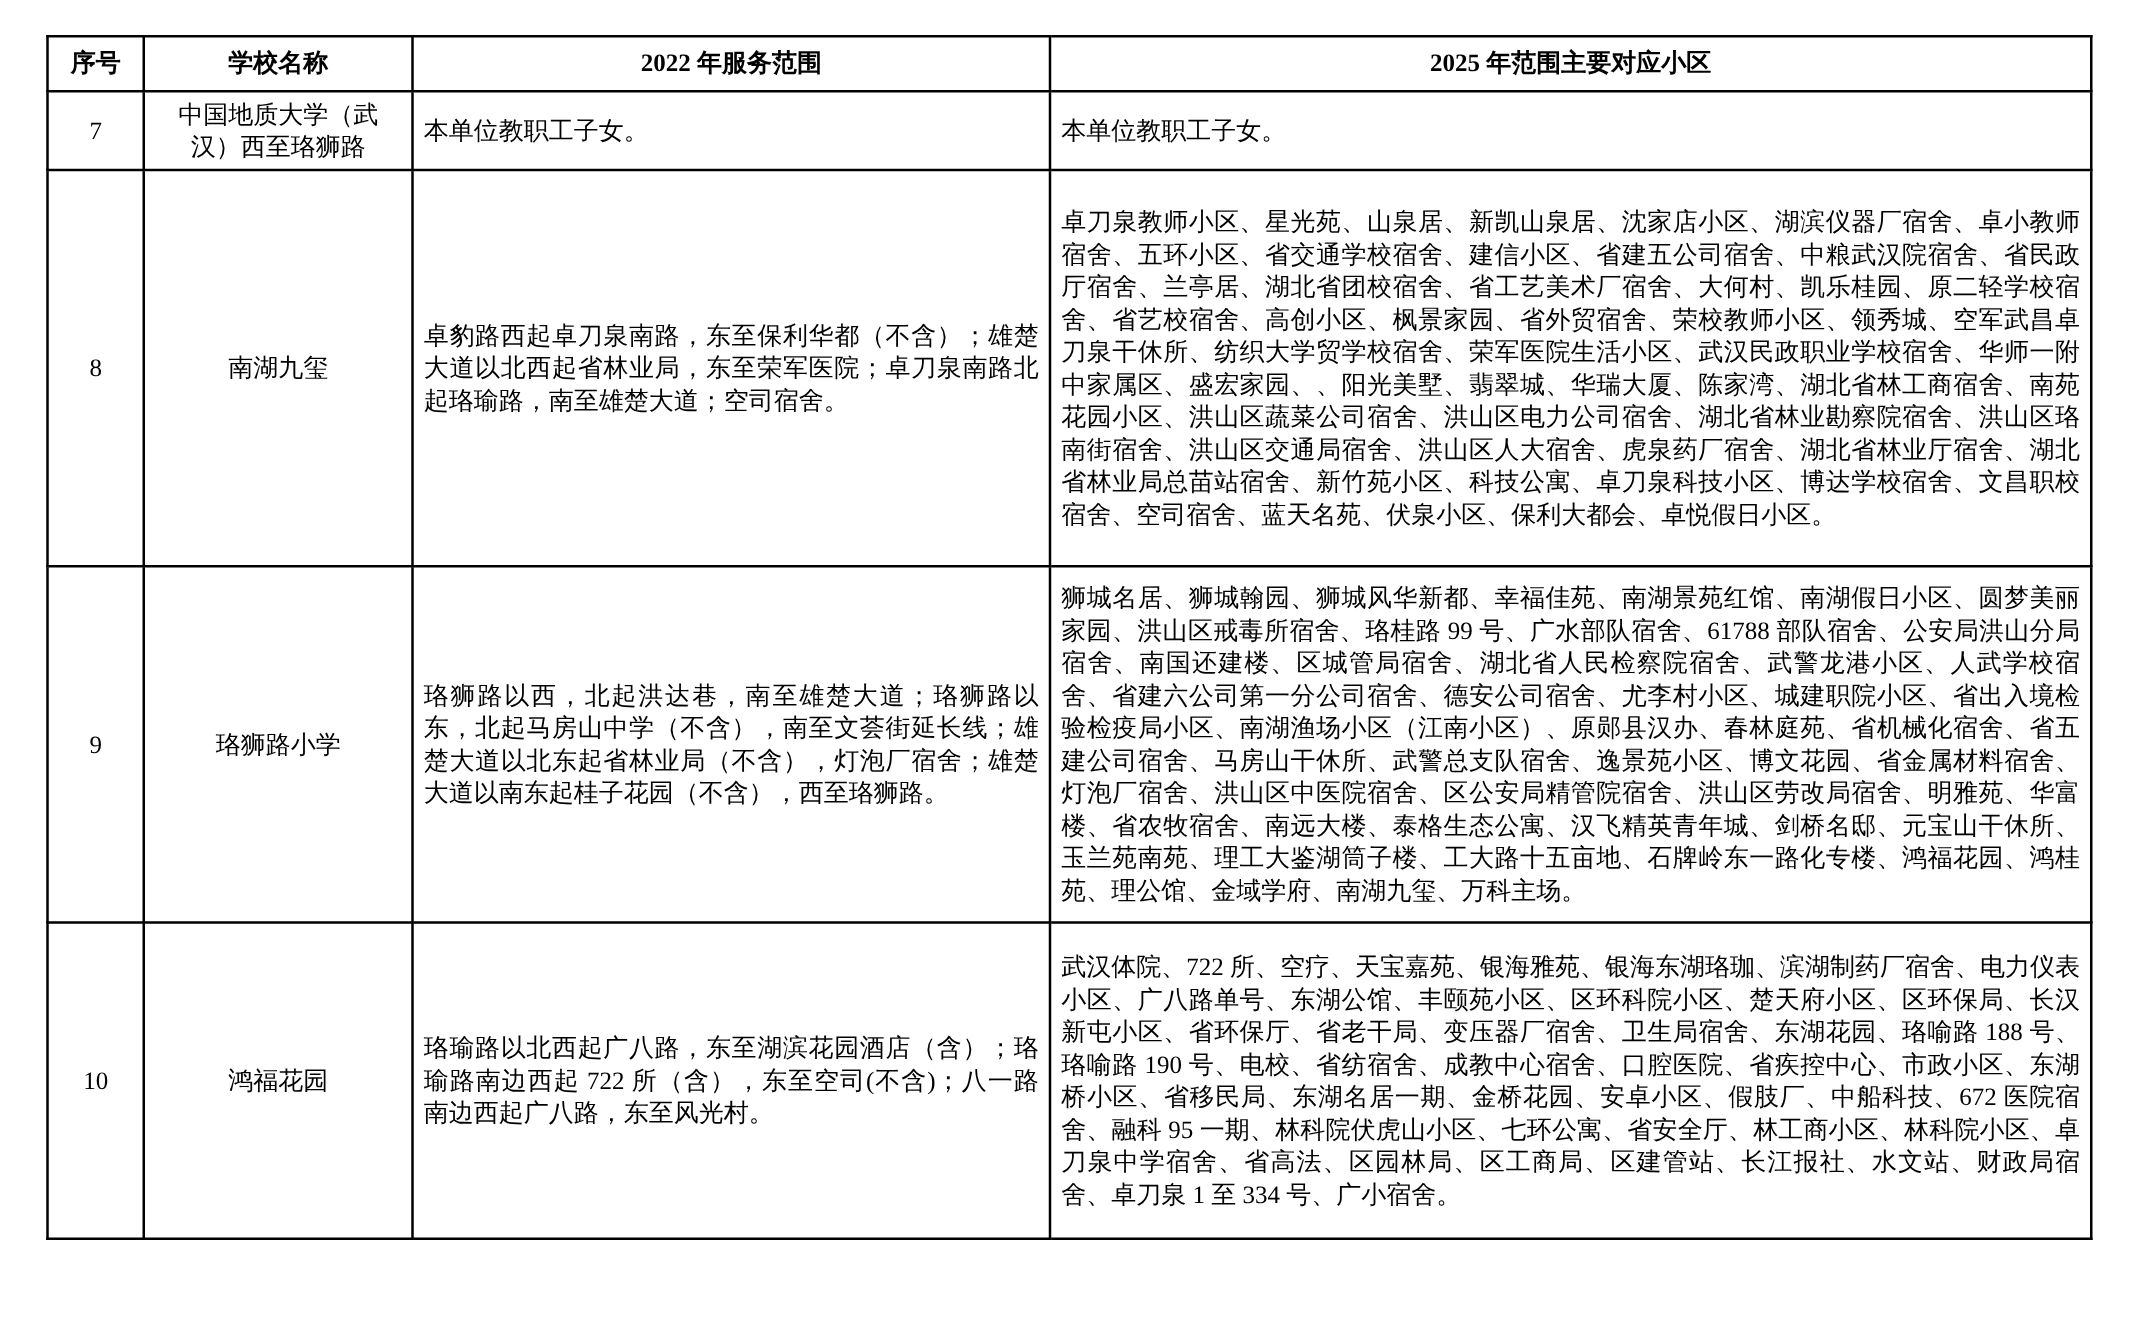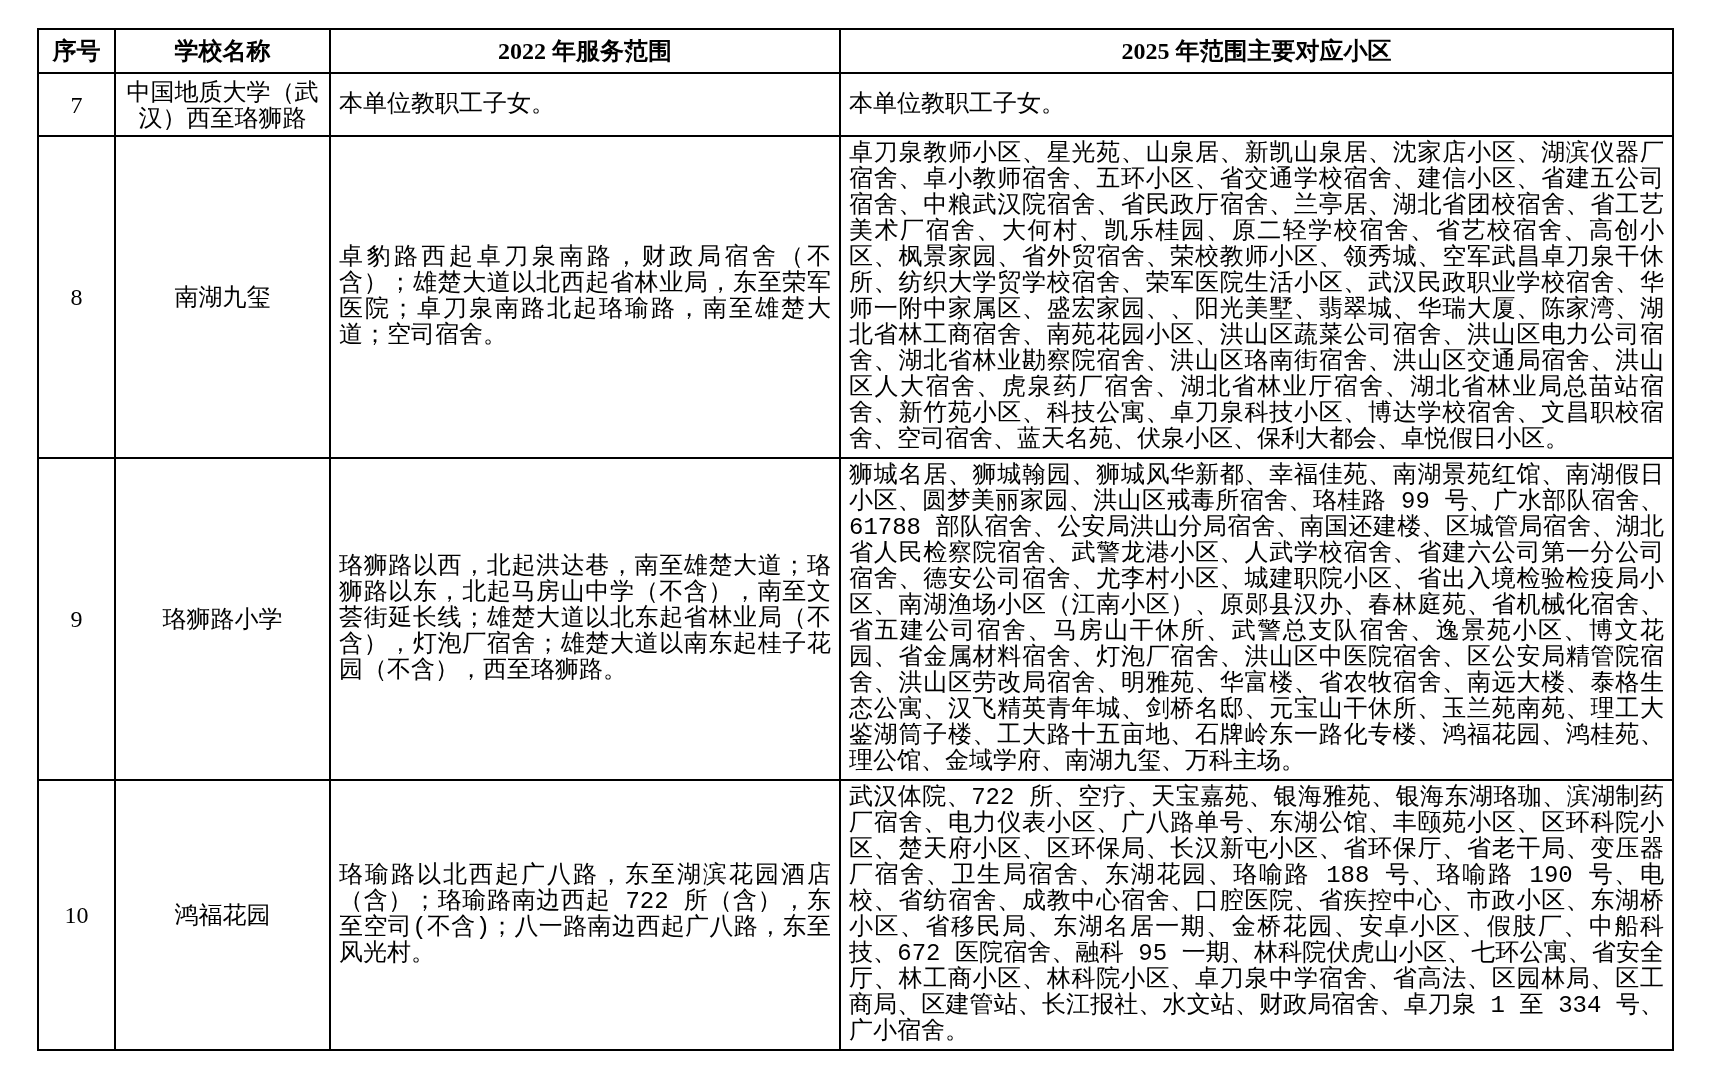--- a/index.html
+++ b/index.html
@@ -24,39 +24,38 @@
     margin: 28px 0 0 37px;
     width: 1635px;
   }
   table.school-table col.c-no     { width: 77px; }
   table.school-table col.c-school { width: 215px; }
   table.school-table col.c-range  { width: 510px; }
   table.school-table col.c-comm   { width: 833px; }
   table.school-table th,
   table.school-table td {
     border: 2px solid #000000;
-    font-size: 24px;
+    font-size: 20px;
     line-height: 26px;
     color: #000000;
     padding: 4px 8px;
     vertical-align: middle;
   }
   table.school-table th {
     font-weight: bold;
     text-align: center;
     height: 44px;
     padding: 2px 4px;
   }
   td.cell-no, td.cell-school {
     text-align: center;
   }
   td.cell-range, td.cell-comm {
     text-align: justify;
     text-justify: inter-ideograph;
-    font-family: Liberation Mono, monospace;
   }
   tr.row-7  { height: 63px;  }
   tr.row-8  { height: 317px; }
   tr.row-9  { height: 285px; }
   tr.row-10 { height: 253px; }
 </style>
 </head>
 <body>
 
 <div class="page">
@@ -78,21 +77,21 @@
     <tbody>
       <tr class="row-7">
         <td class="cell-no">7</td>
         <td class="cell-school">中国地质大学（武汉）西至珞狮路</td>
         <td class="cell-range">本单位教职工子女。</td>
         <td class="cell-comm">本单位教职工子女。</td>
       </tr>
       <tr class="row-8">
         <td class="cell-no">8</td>
         <td class="cell-school">南湖九玺</td>
-        <td class="cell-range">卓豹路西起卓刀泉南路，财政局宿舍（不含）；雄楚大道以北西起省林业局，东至荣军医院；卓刀泉南路北起珞瑜路，南至雄楚大道；空司宿舍。</td>
+        <td class="cell-range">卓豹路西起卓刀泉南路，东至保利华都（不含）；雄楚大道以北西起省林业局，东至荣军医院；卓刀泉南路北起珞瑜路，南至雄楚大道；空司宿舍。</td>
         <td class="cell-comm">卓刀泉教师小区、星光苑、山泉居、新凯山泉居、沈家店小区、湖滨仪器厂宿舍、卓小教师宿舍、五环小区、省交通学校宿舍、建信小区、省建五公司宿舍、中粮武汉院宿舍、省民政厅宿舍、兰亭居、湖北省团校宿舍、省工艺美术厂宿舍、大何村、凯乐桂园、原二轻学校宿舍、省艺校宿舍、高创小区、枫景家园、省外贸宿舍、荣校教师小区、领秀城、空军武昌卓刀泉干休所、纺织大学贸学校宿舍、荣军医院生活小区、武汉民政职业学校宿舍、华师一附中家属区、盛宏家园、、阳光美墅、翡翠城、华瑞大厦、陈家湾、湖北省林工商宿舍、南苑花园小区、洪山区蔬菜公司宿舍、洪山区电力公司宿舍、湖北省林业勘察院宿舍、洪山区珞南街宿舍、洪山区交通局宿舍、洪山区人大宿舍、虎泉药厂宿舍、湖北省林业厅宿舍、湖北省林业局总苗站宿舍、新竹苑小区、科技公寓、卓刀泉科技小区、博达学校宿舍、文昌职校宿舍、空司宿舍、蓝天名苑、伏泉小区、保利大都会、卓悦假日小区。</td>
       </tr>
       <tr class="row-9">
         <td class="cell-no">9</td>
         <td class="cell-school">珞狮路小学</td>
         <td class="cell-range">珞狮路以西，北起洪达巷，南至雄楚大道；珞狮路以东，北起马房山中学（不含），南至文荟街延长线；雄楚大道以北东起省林业局（不含），灯泡厂宿舍；雄楚大道以南东起桂子花园（不含），西至珞狮路。</td>
         <td class="cell-comm">狮城名居、狮城翰园、狮城风华新都、幸福佳苑、南湖景苑红馆、南湖假日小区、圆梦美丽家园、洪山区戒毒所宿舍、珞桂路 99 号、广水部队宿舍、61788 部队宿舍、公安局洪山分局宿舍、南国还建楼、区城管局宿舍、湖北省人民检察院宿舍、武警龙港小区、人武学校宿舍、省建六公司第一分公司宿舍、德安公司宿舍、尤李村小区、城建职院小区、省出入境检验检疫局小区、南湖渔场小区（江南小区）、原郧县汉办、春林庭苑、省机械化宿舍、省五建公司宿舍、马房山干休所、武警总支队宿舍、逸景苑小区、博文花园、省金属材料宿舍、灯泡厂宿舍、洪山区中医院宿舍、区公安局精管院宿舍、洪山区劳改局宿舍、明雅苑、华富楼、省农牧宿舍、南远大楼、泰格生态公寓、汉飞精英青年城、剑桥名邸、元宝山干休所、玉兰苑南苑、理工大鉴湖筒子楼、工大路十五亩地、石牌岭东一路化专楼、鸿福花园、鸿桂苑、理公馆、金域学府、南湖九玺、万科主场。</td>
       </tr>
       <tr class="row-10">
         <td class="cell-no">10</td>

